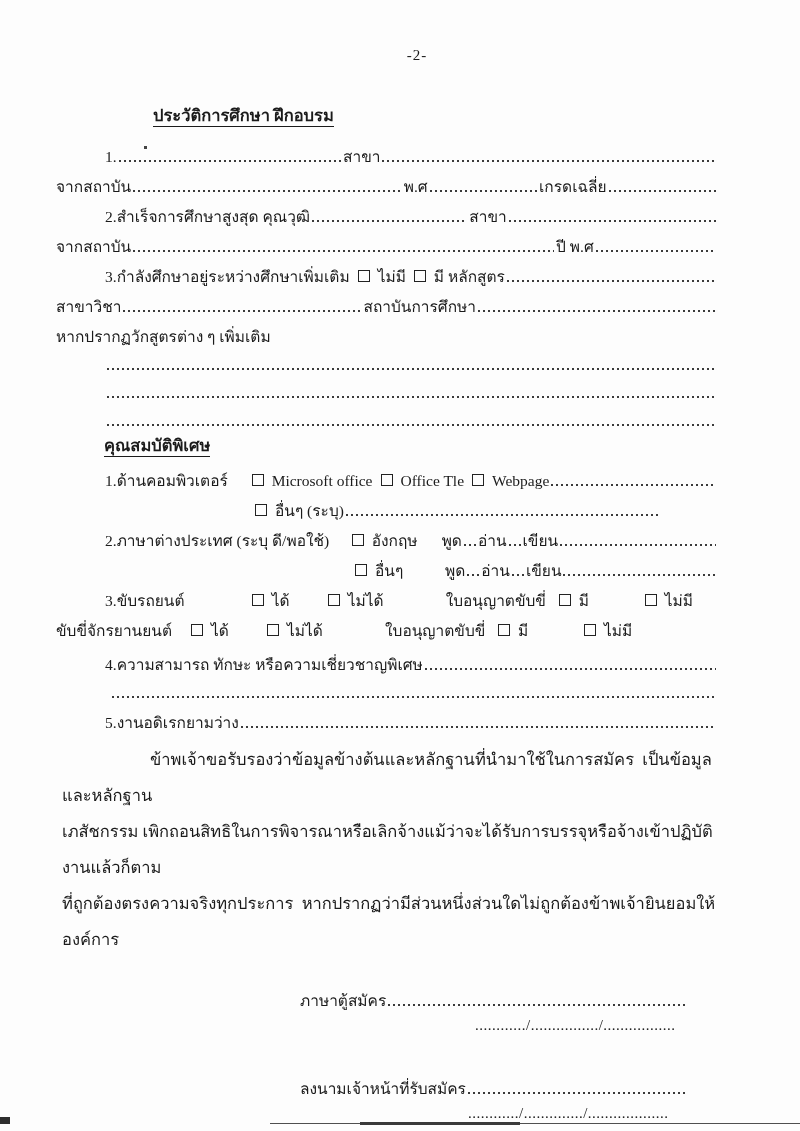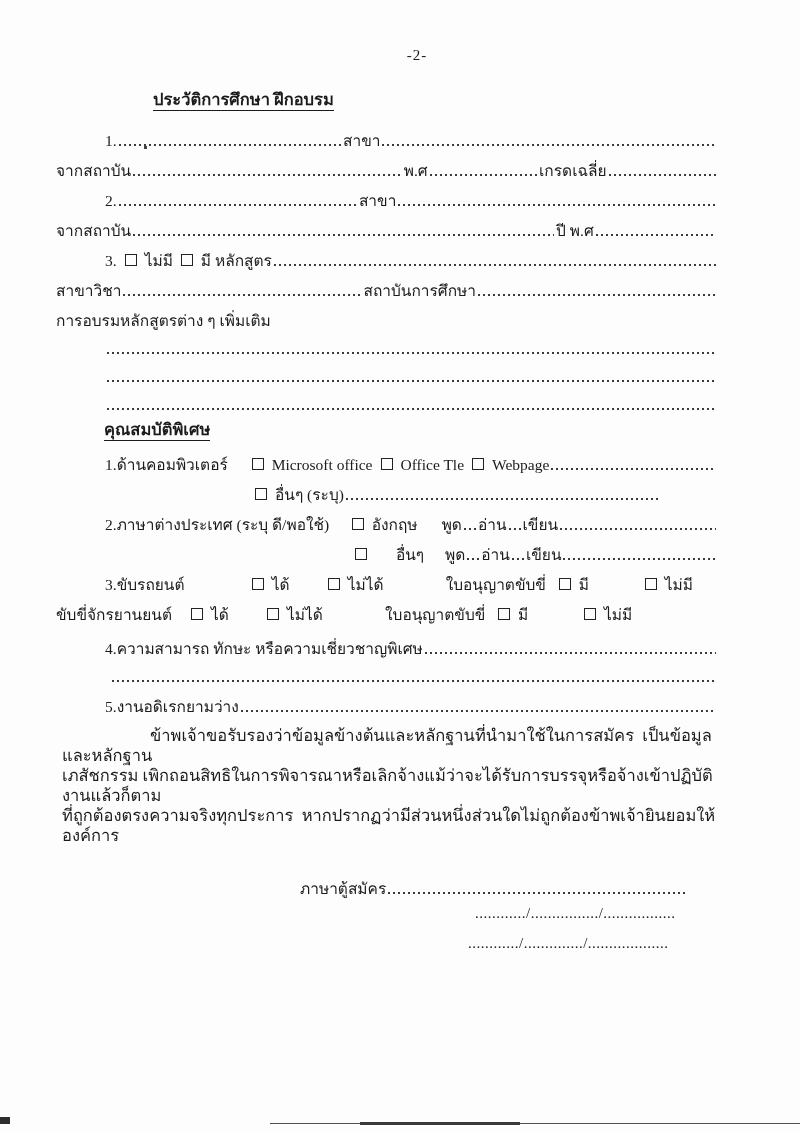--- a/index.html
+++ b/index.html
@@ -10,52 +10,52 @@
     font-family:"Liberation Serif","DejaVu Serif",serif;
     color:#1b1b1b;
   }
   .sheet {
     position:relative; width:800px; height:1131px;
     background:#fdfdfd; overflow:hidden;
   }
   .page-num { padding-top:46px; text-align:center; font-size:15px; letter-spacing:1px; line-height:18px; padding-left:34px; }
   .sec-heading { font-weight:bold; font-size:16.5px; line-height:24px; }
   .sec-heading .hd { border-bottom:1.6px solid #1b1b1b; padding-bottom:1px; }
-  .h1 { margin:24px 0 0 153px; }
+  .h1 { margin:40px 0 0 153px; }
   .h2 { margin:2px 0 0 104px; }
   .rows-start { margin-top:10px; }
   .row {
     display:flex; align-items:flex-end;
     height:30px; margin:0 82px 0 105px;
     font-size:15.5px; white-space:nowrap;
   }
   .row .t { flex:0 0 auto; line-height:22px; }
   .row.cont { margin-left:56px; }
   .row.cont2 { margin-left:247px; }
-  .row.cont3 { margin-left:347px;text-align:center; }
+  .row.cont3 { margin-left:347px; }
   .num { flex:0 0 23px; line-height:22px; }
   .lead {
     flex:1 1 0; height:2px; align-self:flex-end;
     margin:0 2px 6px 2px; min-width:12px;
     background-image:repeating-linear-gradient(to right,#3a3a3a 0 2px,transparent 2px 5px);
   }
   .lead.fx { flex:0 0 auto; }
   .cb {
     flex:0 0 12px; width:12px; height:12px;
     border:1.6px solid #222; background:#fdfdfd;
     align-self:flex-end; margin:0 8px 6px 8px;
   }
   .dotrow { height:28px; }
   .w48{width:48px} .w58{width:58px} .w70{width:70px} .w98{width:98px}
   .w105{width:105px} .w127{width:127px} .w227{width:227px}
   .lw75{flex:0 0 75px} .lw65{flex:0 0 65px}
   .g2{flex-grow:2} .g3{flex-grow:3} .g4{flex-grow:4} .g5{flex-grow:5} .g7{flex-grow:7}
   .mt4{margin-top:4px}
   .i4b{margin-left:110px}
-  .decl { margin:8px 62px 0 62px; font-size:16.5px; line-height:20px; }
+  .decl { margin:8px 62px 0 62px; font-size:16.5px; line-height:36px; }
   .decl div { white-space:pre-wrap; }
   .decl .ind { text-indent:88px; }
   .sig-row { display:flex; align-items:flex-end; margin-left:300px; width:390px; height:30px; font-size:15.5px; white-space:nowrap; }
   .sig-row .t { line-height:22px; }
   .sig1 { margin-top:24px; }
   .sig2 { margin-top:28px; }
   .date-row { height:30px; line-height:26px; font-size:15px; letter-spacing:.5px; }
   .date1 { margin-left:475px; }
   .date2 { margin-left:468px; }
   .scan-line { position:absolute; left:270px; right:0; bottom:7px; height:1.5px; background:#4f4f4f; }
@@ -86,47 +86,49 @@
     <span class="t">จากสถาบัน</span>
     <span class="lead g5"></span>
     <span class="t">พ.ศ</span>
     <span class="lead g2"></span>
     <span class="t">เกรดเฉลี่ย</span>
     <span class="lead g2"></span>
   </div>
 
   <div class="row">
     <span class="num t">2.</span>
+    <span class="t">สำเร็จการศึกษาสูงสุด คุณวุฒิ</span>
     <span class="lead g3"></span>
     <span class="t">สาขา</span>
     <span class="lead g4"></span>
   </div>
   <div class="row cont">
     <span class="t">จากสถาบัน</span>
     <span class="lead g7"></span>
     <span class="t">ปี พ.ศ</span>
     <span class="lead g2"></span>
   </div>
 
   <div class="row">
     <span class="num t">3.</span>
+    <span class="t">กำลังศึกษาอยู่ระหว่างศึกษาเพิ่มเติม</span>
     <span class="cb"></span>
     <span class="t">ไม่มี</span>
     <span class="cb"></span>
     <span class="t">มี หลักสูตร</span>
     <span class="lead g3"></span>
   </div>
   <div class="row cont">
     <span class="t">สาขาวิชา</span>
     <span class="lead g2"></span>
     <span class="t">สถาบันการศึกษา</span>
     <span class="lead g2"></span>
   </div>
   <div class="row cont">
-    <span class="t">การอบรมหลักสูตรต่าง ๆ เพิ่มเติม</span>
+    <span class="t">หากปรากฏวักสูตรต่าง ๆ เพิ่มเติม</span>
   </div>
 
   <div class="row dotrow">
     <span class="lead"></span>
   </div>
   <div class="row dotrow">
     <span class="lead"></span>
   </div>
   <div class="row dotrow">
     <span class="lead"></span>
@@ -222,20 +224,24 @@
     <div>เภสัชกรรม เพิกถอนสิทธิในการพิจารณาหรือเลิกจ้างแม้ว่าจะได้รับการบรรจุหรือจ้างเข้าปฏิบัติงานแล้วก็ตาม</div>
     <div>ที่ถูกต้องตรงความจริงทุกประการ  หากปรากฏว่ามีส่วนหนึ่งส่วนใดไม่ถูกต้องข้าพเจ้ายินยอมให้องค์การ</div>
   </div>
 
   <div class="sig-row sig1">
     <span class="t">ภาษาตู้สมัคร</span>
     <span class="lead"></span>
   </div>
   <div class="date-row date1">............/................/.................</div>
 
+  <div class="sig-row sig2">
+    <span class="t">ลงนามเจ้าหน้าที่รับสมัคร</span>
+    <span class="lead"></span>
+  </div>
   <div class="date-row date2">............/............../...................</div>
 
   <div class="scan-line"></div>
   <div class="scan-line-dark"></div>
   <div class="corner-mark"></div>
   <div class="speck"></div>
 
 </div>
 
 </body></html>

